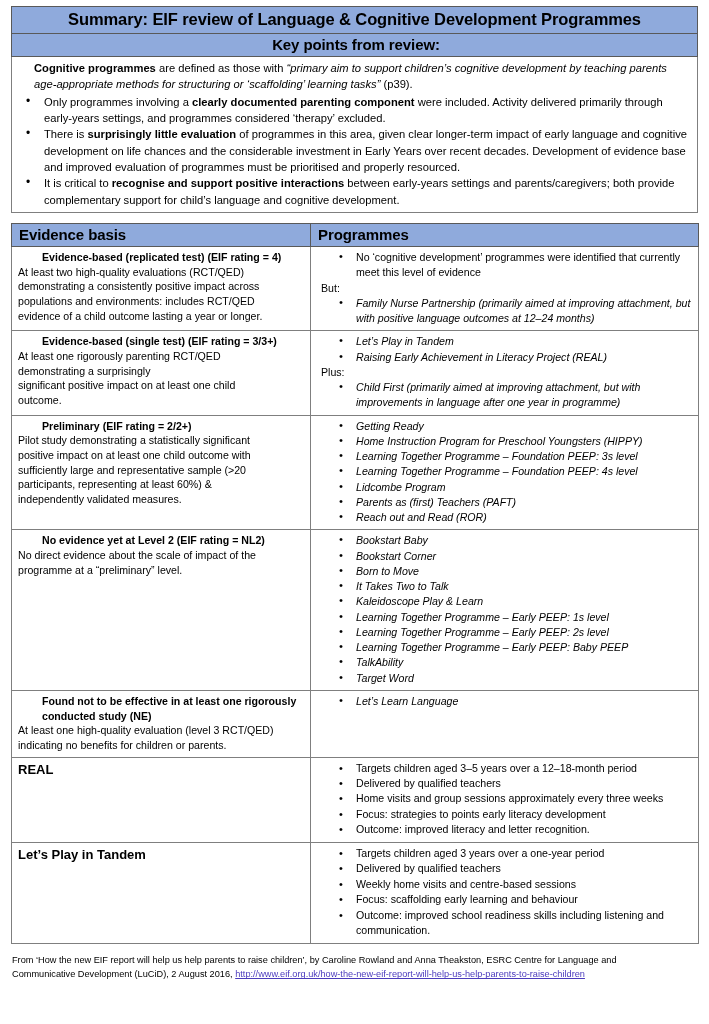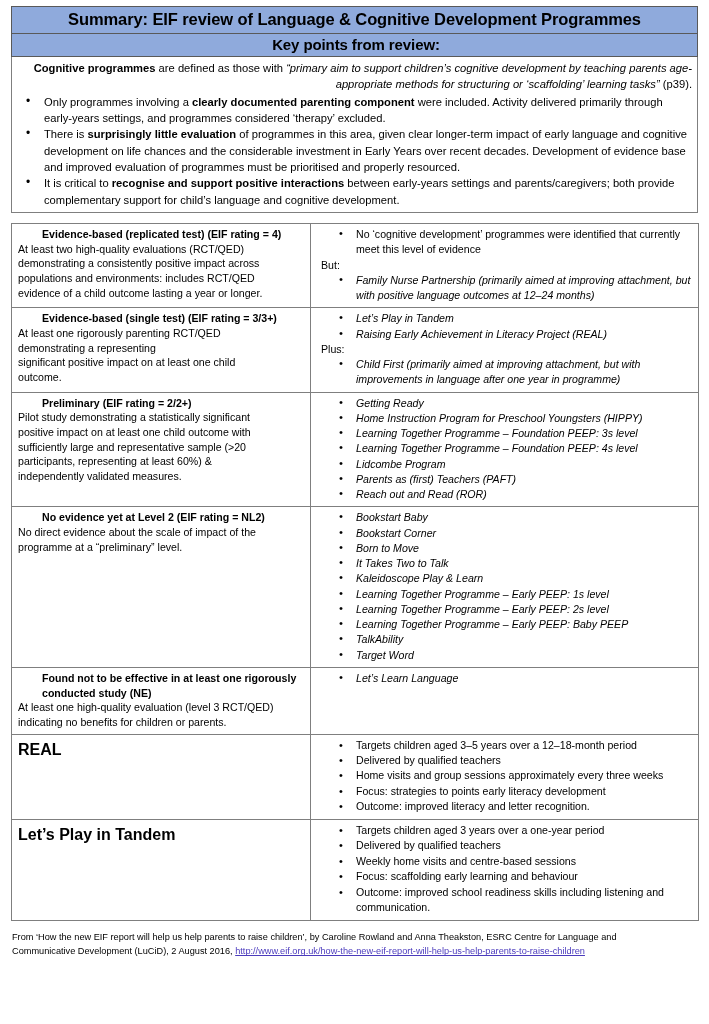--- a/index.html
+++ b/index.html
@@ -53,22 +53,21 @@
     padding: 2px 4px 3px 7px;
     letter-spacing: -0.1px;
     text-align: center;
   }
   .keypoints-cell {
     font-size: 11.2px;
     line-height: 1.46;
     padding: 4px 8px 7px 8px;
   }
   .kp-para {
-    margin: 0 0 1px 0;
-    text-align: right;
+    margin: 0 0 1px 16px;
   }
   .kp-list {
     margin: 0;
     padding: 0;
     list-style: none;
   }
   .kp-list li {
     position: relative;
     padding-left: 26px;
     margin: 0 0 0 0;
@@ -128,21 +127,21 @@
     font-size: 11px;
   }
   .plist li.it { font-style: italic; }
   .plist li.plain-note {
     padding-left: 4px;
     font-style: normal;
   }
 
   
   .feat-left {
-    font-size: 16px;
+    font-size: 13px;
     line-height: 1.44;
     font-weight: bold;
     padding: 3px 5px 5px 7px;
   }
   .feat-right {
     font-size: 10.6px;
     line-height: 1.46;
     padding: 3px 5px 5px 5px;
   }
 
@@ -195,20 +194,24 @@
   </table>
 
   <div class="gap-sm"></div>
 
   <table class="doc-table">
     <colgroup>
       <col class="col-left">
       <col class="col-right">
     </colgroup>
     <tbody>
+      <tr class="hdr-row">
+        <td>Evidence basis</td>
+        <td>Programmes</td>
+      </tr>
 
       <tr>
         <td class="ev-left">
           <span class="hd">Evidence-based (replicated test) (EIF rating = 4)</span>
           <span class="ln">At least two high-quality evaluations (RCT/QED)</span>
           <span class="ln">demonstrating a consistently positive impact across</span>
           <span class="ln">populations and environments: includes RCT/QED</span>
           <span class="ln">evidence of a child outcome lasting a year or longer.</span>
         </td>
         <td class="ev-right">
@@ -217,21 +220,21 @@
             <li class="plain-note"><span>But:</span></li>
             <li class="it"><span class="b">•</span><span>Family Nurse Partnership (primarily aimed at improving attachment, but with positive language outcomes at 12–24 months)</span></li>
           </ul>
         </td>
       </tr>
 
       <tr>
         <td class="ev-left">
           <span class="hd">Evidence-based (single test) (EIF rating = 3/3+)</span>
           <span class="ln">At least one rigorously parenting RCT/QED</span>
-          <span class="ln">demonstrating a representing</span>
+          <span class="ln">demonstrating a surprisingly</span>
           <span class="ln">significant positive impact on at least one child</span>
           <span class="ln">outcome.</span>
         </td>
         <td class="ev-right">
           <ul class="plist">
             <li class="it"><span class="b">•</span><span>Let’s Play in Tandem</span></li>
             <li class="it"><span class="b">•</span><span>Raising Early Achievement in Literacy Project (REAL)</span></li>
             <li class="plain-note"><span>Plus:</span></li>
             <li class="it"><span class="b">•</span><span>Child First (primarily aimed at improving attachment, but with improvements in language after one year in programme)</span></li>
           </ul>

